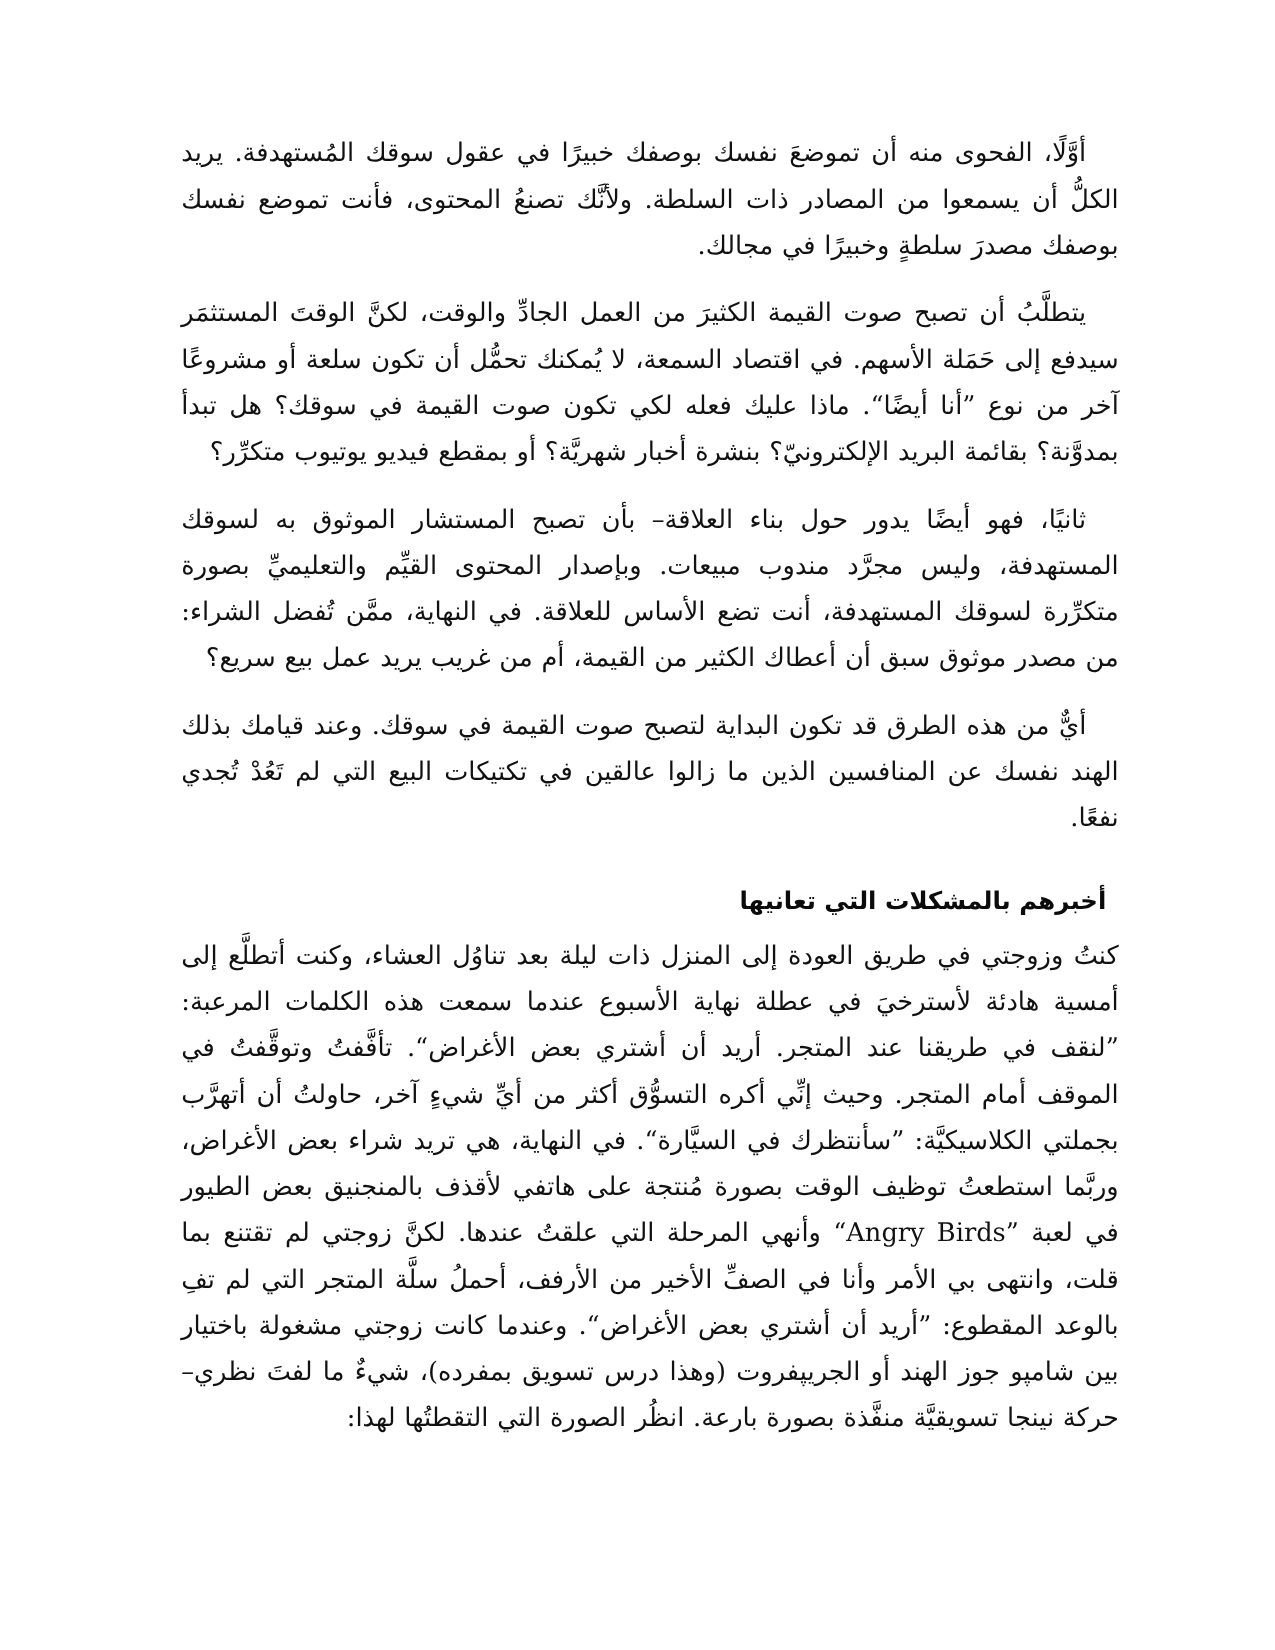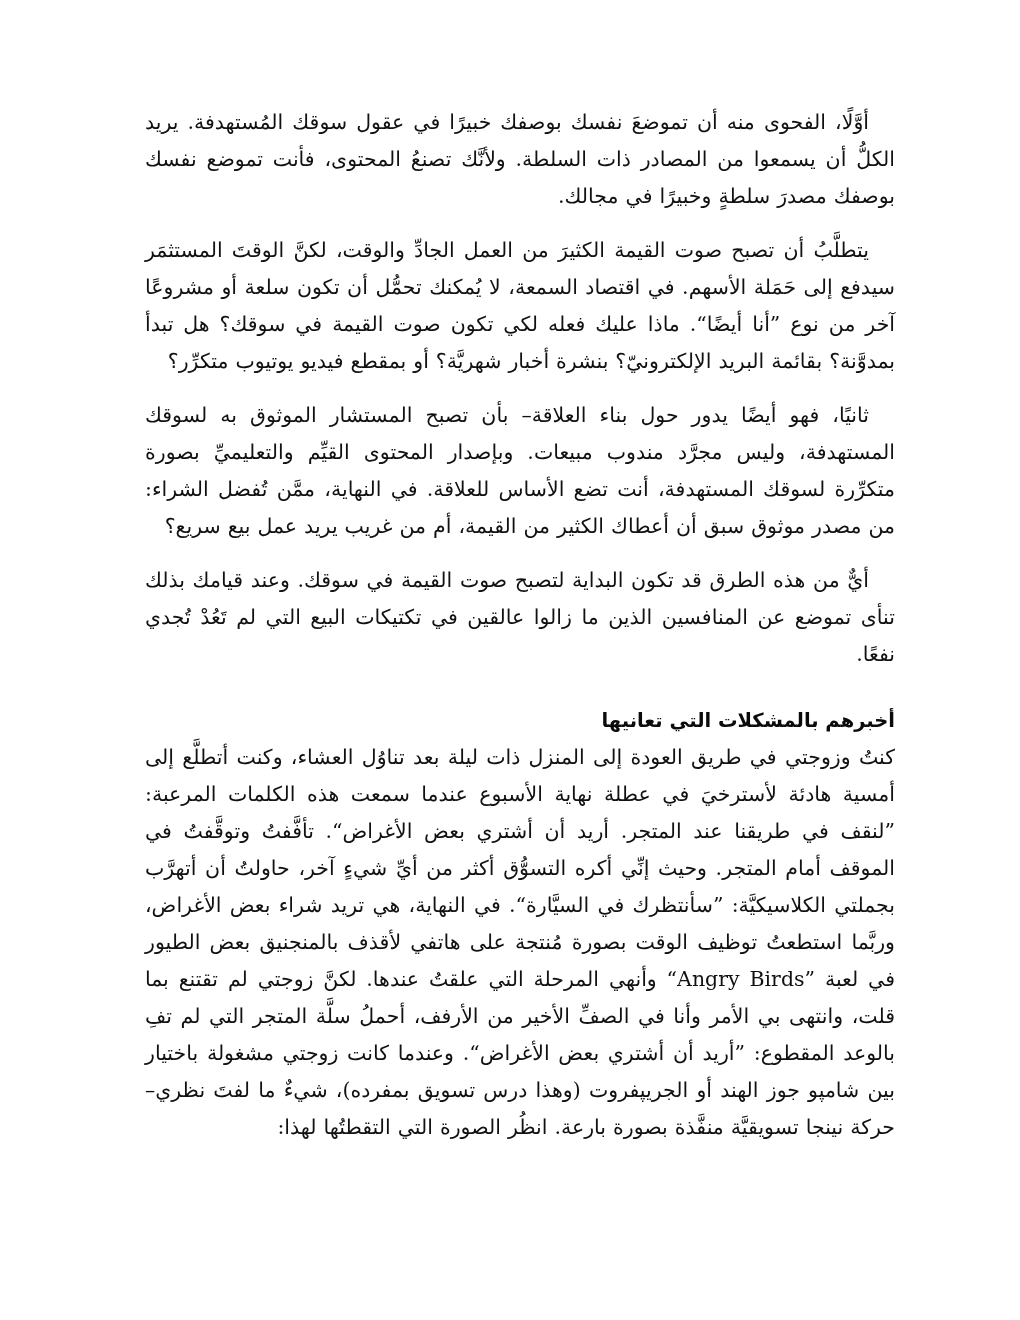--- a/index.html
+++ b/index.html
@@ -50,21 +50,21 @@
   p.body-par:last-child {
     margin-bottom: 16px;
   }
 
   
   p.body-par.no-indent {
     text-indent: 0;
   }
 
   h2.section-heading {
-    margin: 0;
+    margin: 10px;
     padding: 0;
     font-family: "DejaVu Sans", "Liberation Sans", sans-serif;
     font-weight: bold;
     font-size: 19.5px;
     line-height: 30px;
     text-align: left;
     direction: rtl;
     color: #0b0b0b;
     letter-spacing: 0px;
   }
@@ -79,21 +79,21 @@
 
 <div class="page">
   <div class="content">
 
     <p class="body-par">أوَّلًا، الفحوى منه أن تموضعَ نفسك بوصفك خبيرًا في عقول سوقك المُستهدفة. يريد الكلُّ أن يسمعوا من المصادر ذات السلطة. ولأنَّك تصنعُ المحتوى، فأنت تموضع نفسك بوصفك مصدرَ سلطةٍ وخبيرًا في مجالك.</p>
 
     <p class="body-par">يتطلَّبُ أن تصبح صوت القيمة الكثيرَ من العمل الجادِّ والوقت، لكنَّ الوقتَ المستثمَر سيدفع إلى حَمَلة الأسهم. في اقتصاد السمعة، لا يُمكنك تحمُّل أن تكون سلعة أو مشروعًا آخر من نوع ”أنا أيضًا“. ماذا عليك فعله لكي تكون صوت القيمة في سوقك؟ هل تبدأ بمدوَّنة؟ بقائمة البريد الإلكترونيّ؟ بنشرة أخبار شهريَّة؟ أو بمقطع فيديو يوتيوب متكرِّر؟</p>
 
     <p class="body-par">ثانيًا، فهو أيضًا يدور حول بناء العلاقة– بأن تصبح المستشار الموثوق به لسوقك المستهدفة، وليس مجرَّد مندوب مبيعات. وبإصدار المحتوى القيِّم والتعليميِّ بصورة متكرِّرة لسوقك المستهدفة، أنت تضع الأساس للعلاقة. في النهاية، ممَّن تُفضل الشراء: من مصدر موثوق سبق أن أعطاك الكثير من القيمة، أم من غريب يريد عمل بيع سريع؟</p>
 
-    <p class="body-par">أيٌّ من هذه الطرق قد تكون البداية لتصبح صوت القيمة في سوقك. وعند قيامك بذلك تنأى تموضع عن المنافسين الذين ما زالوا عالقين في تكتيكات البيع التي لم تَعُدْ تُجدي نفعًا.</p>
+    <p class="body-par">أيٌّ من هذه الطرق قد تكون البداية لتصبح صوت القيمة في سوقك. وعند قيامك بذلك الهند نفسك عن المنافسين الذين ما زالوا عالقين في تكتيكات البيع التي لم تَعُدْ تُجدي نفعًا.</p>
 
     <div class="heading-block">
       <h2 class="section-heading">أخبرهم بالمشكلات التي تعانيها</h2>
     </div>
 
     <p class="body-par no-indent">كنتُ وزوجتي في طريق العودة إلى المنزل ذات ليلة بعد تناوُل العشاء، وكنت أتطلَّع إلى أمسية هادئة لأسترخيَ في عطلة نهاية الأسبوع عندما سمعت هذه الكلمات المرعبة: ”لنقف في طريقنا عند المتجر. أريد أن أشتري بعض الأغراض“. تأفَّفتُ وتوقَّفتُ في الموقف أمام المتجر. وحيث إنِّي أكره التسوُّق أكثر من أيِّ شيءٍ آخر، حاولتُ أن أتهرَّب بجملتي الكلاسيكيَّة: ”سأنتظرك في السيَّارة“. في النهاية، هي تريد شراء بعض الأغراض، وربَّما استطعتُ توظيف الوقت بصورة مُنتجة على هاتفي لأقذف بالمنجنيق بعض الطيور في لعبة ”Angry Birds“ وأنهي المرحلة التي علقتُ عندها. لكنَّ زوجتي لم تقتنع بما قلت، وانتهى بي الأمر وأنا في الصفِّ الأخير من الأرفف، أحملُ سلَّة المتجر التي لم تفِ بالوعد المقطوع: ”أريد أن أشتري بعض الأغراض“. وعندما كانت زوجتي مشغولة باختيار بين شامپو جوز الهند أو الجريپفروت (وهذا درس تسويق بمفرده)، شيءٌ ما لفتَ نظري– حركة نينجا تسويقيَّة منفَّذة بصورة بارعة. انظُر الصورة التي التقطتُها لهذا:</p>
 
   </div>
 </div>
 

